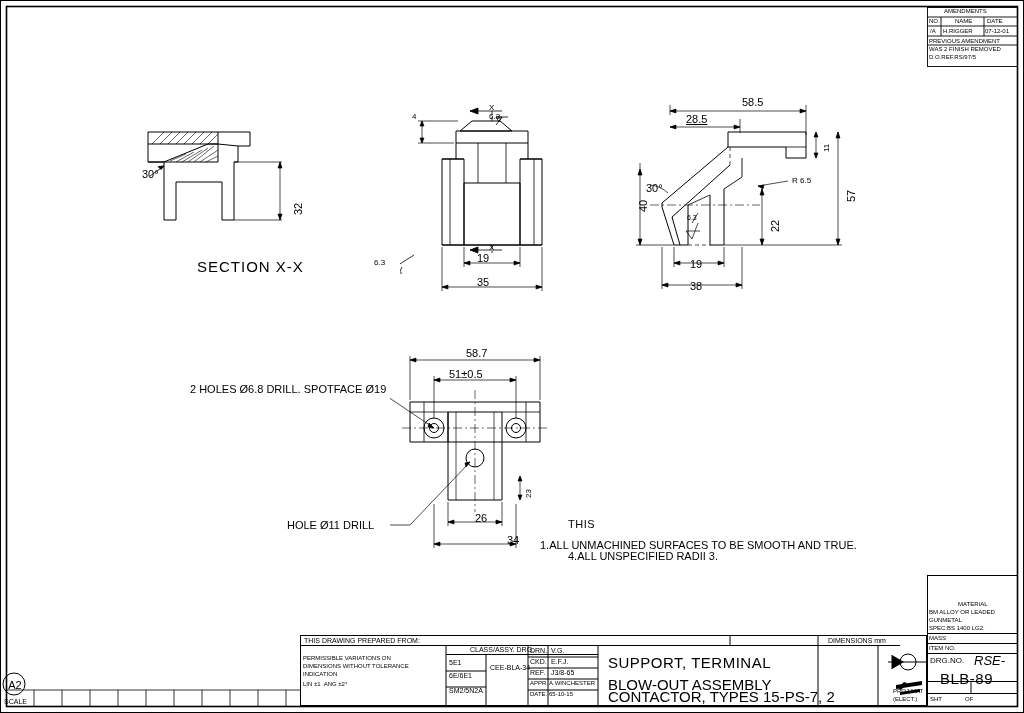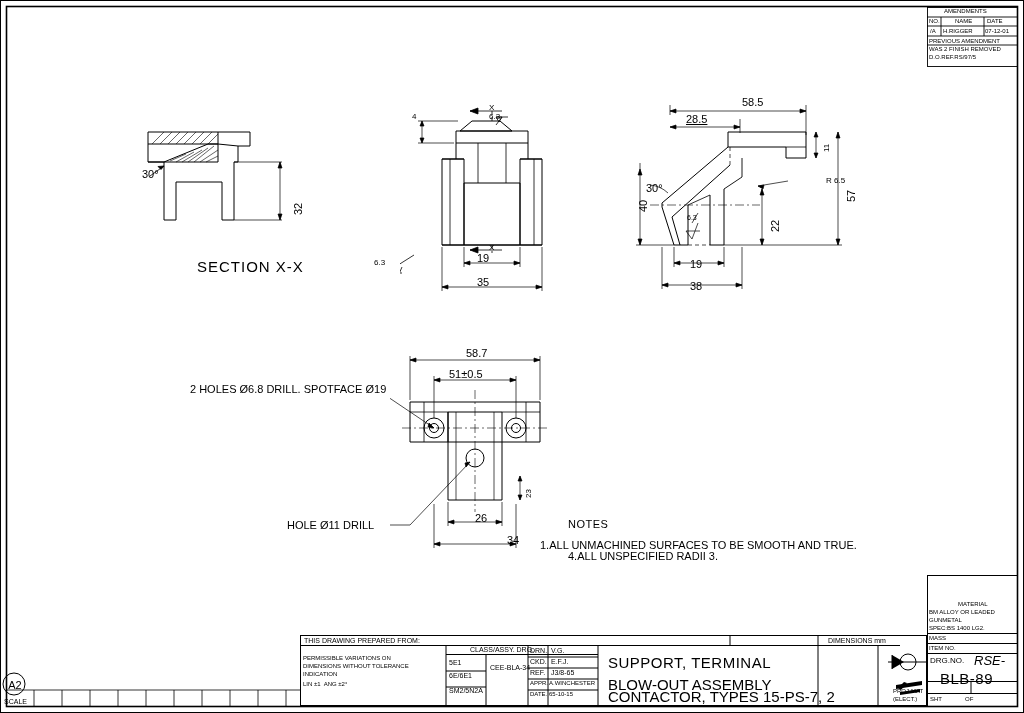--- a/index.html
+++ b/index.html
@@ -277,21 +277,21 @@
   </svg>
   <div class="txt t9" style="left:742px;top:96px;">58.5</div>
   <div class="txt t9" style="left:686px;top:113px;text-decoration:underline;">28.5</div>
   <div class="txt t8 rot90" style="left:822px;top:152px;">11</div>
   <div class="txt t9 rot90" style="left:845px;top:202px;">57</div>
   <div class="txt t9 rot90" style="left:637px;top:212px;">40</div>
   <div class="txt t9 rot90" style="left:769px;top:232px;">22</div>
   <div class="txt t9" style="left:690px;top:258px;">19</div>
   <div class="txt t9" style="left:690px;top:280px;">38</div>
   <div class="txt t9" style="left:646px;top:182px;">30°</div>
-  <div class="txt t8" style="left:790px;top:176px;padding-left:36px;">R 6.5</div>
+  <div class="txt t8" style="left:756px;top:176px;padding-left:36px;">R 6.5</div>
   <div class="txt t7" style="left:687px;top:214px;">6.3</div>
 
   <svg class="abs" style="left:390px;top:340px" width="230" height="220">
     <g stroke="#000" stroke-width="1" fill="none">
 
       <path d="M20,62 L150,62 L150,102 L20,102 Z"></path>
       <path d="M34,62 L34,102" stroke-width="0.8"></path>
       <path d="M136,62 L136,102" stroke-width="0.8"></path>
 
       <circle cx="44" cy="88" r="10"></circle>
@@ -366,21 +366,21 @@
     </g>
   </svg>
   <div class="txt t9" style="left:466px;top:347px;">58.7</div>
   <div class="txt t9" style="left:449px;top:368px;">51±0.5</div>
   <div class="txt t9" style="left:475px;top:512px;">26</div>
   <div class="txt t9" style="left:475px;top:534px;margin-left:32px;">34</div>
   <div class="txt t8 rot90" style="left:524px;top:498px;">23</div>
   <div class="txt t9" style="left:190px;top:383px;">2 HOLES Ø6.8 DRILL. SPOTFACE Ø19</div>
   <div class="txt t9" style="left:287px;top:519px;">HOLE Ø11 DRILL</div>
 
-  <div class="txt t9" style="left:568px;top:518px;letter-spacing:.5px;">NOTES</div>
+  <div class="txt t9" style="left:568px;top:518px;letter-spacing:.5px;">THIS</div>
   <div class="txt t9" style="left:540px;top:539px;">1.ALL UNMACHINED SURFACES TO BE SMOOTH AND TRUE.</div>
   <div class="txt t9" style="left:568px;top:550px;">4.ALL UNSPECIFIED RADII 3.</div>
 
   <svg class="abs" style="left:927px;top:7px" width="91" height="60">
     <g stroke="#000" stroke-width="0.9" fill="none">
       <rect x="0.5" y="0.5" width="90" height="59"></rect>
       <line x1="0" y1="10" x2="91" y2="10"></line>
       <line x1="0" y1="19" x2="91" y2="19"></line>
       <line x1="0" y1="29" x2="91" y2="29"></line>
       <line x1="0" y1="38" x2="91" y2="38"></line>

